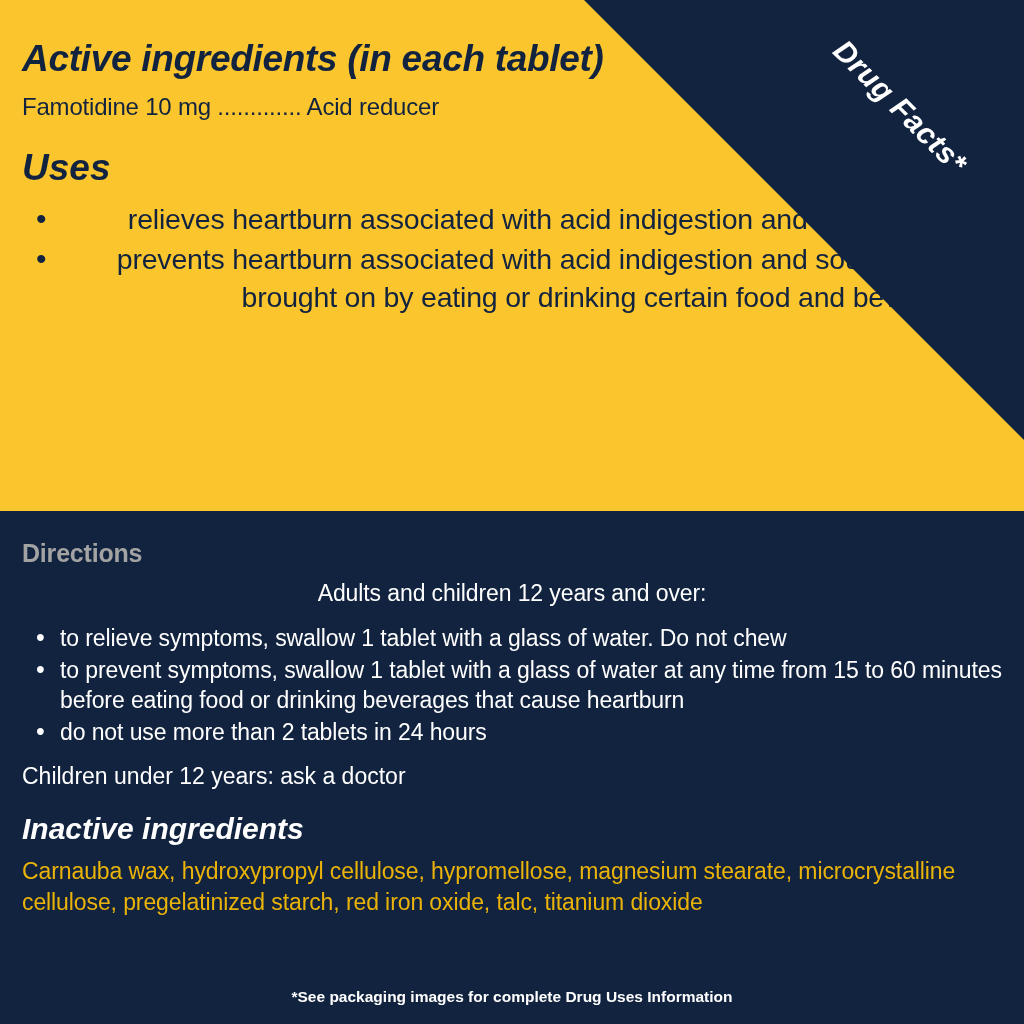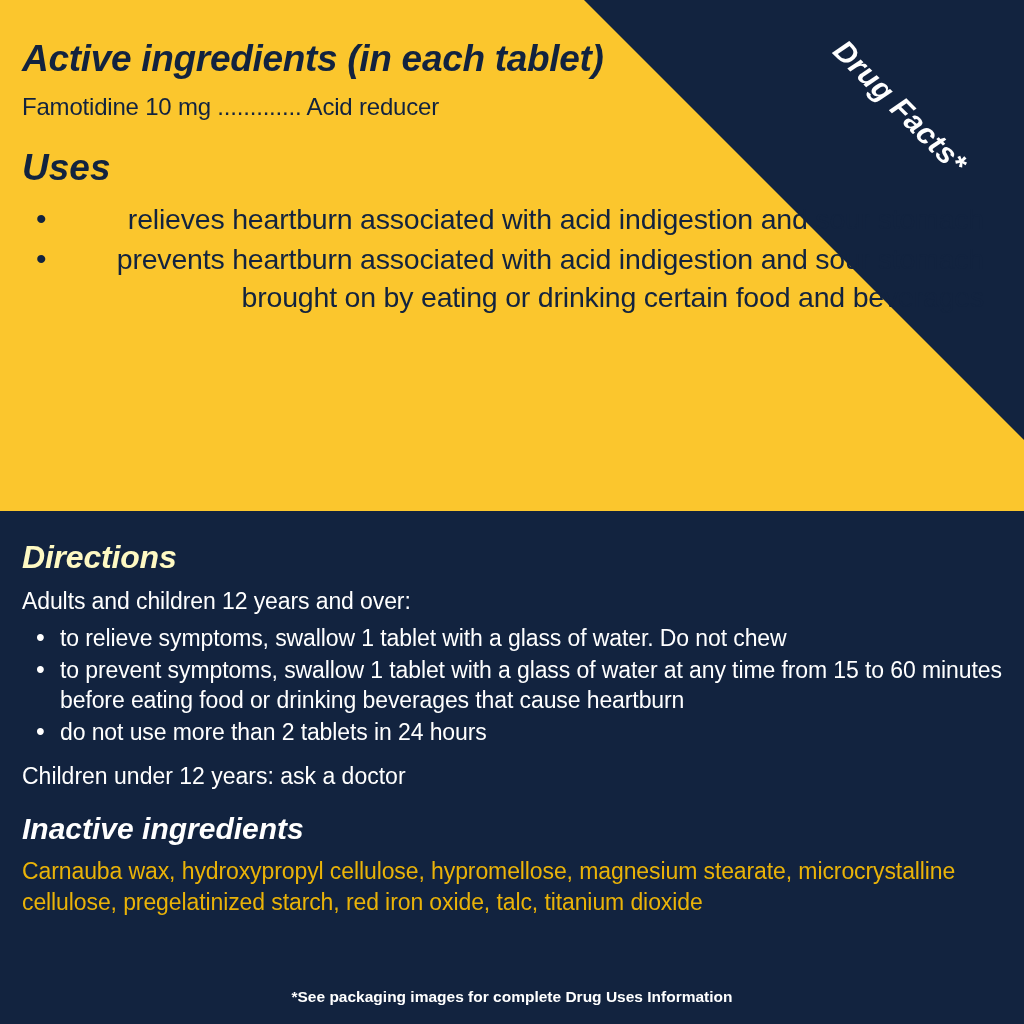--- a/index.html
+++ b/index.html
@@ -115,37 +115,37 @@
     top: 511px;
     left: 0;
     width: 1024px;
     height: 513px;
     background: #12233f;
     color: #ffffff;
     padding: 28px 22px 0 22px;
   }
 
   h2.dark-title {
-    font-size: 32px;
-    font-style: italic;
-    font-weight: bold;
-    color: #fef9c3;
+    font-size: 25px;
+    font-weight: bold;
+    color: #a3a3a3;
     letter-spacing: -0.2px;
   }
 
   .lead {
     font-size: 23px;
     margin-top: 12px;
     color: #ffffff;
     letter-spacing: -0.1px;
+    text-align: center;
   }
 
   ul.dark-bullets {
     list-style: none;
-    margin-top: 8px;
+    margin-top: 16px;
   }
   ul.dark-bullets li {
     position: relative;
     padding-left: 38px;
     font-size: 23px;
     line-height: 1.33;
     color: #ffffff;
     letter-spacing: -0.1px;
     margin-bottom: 1px;
   }

